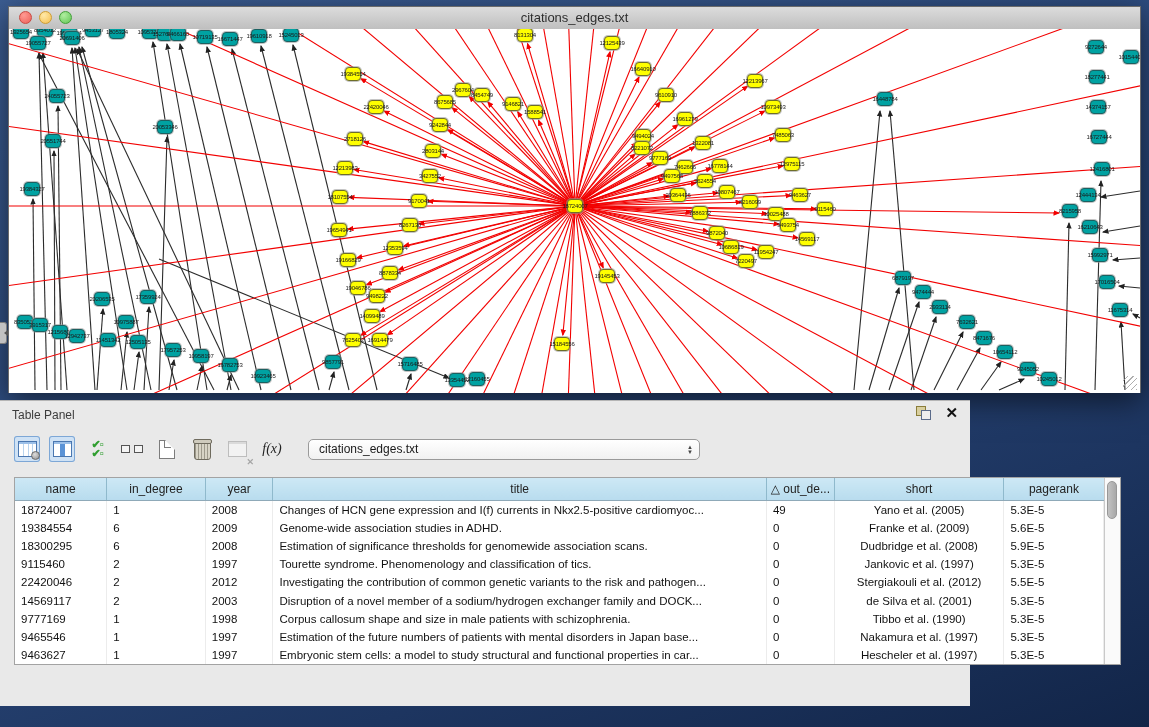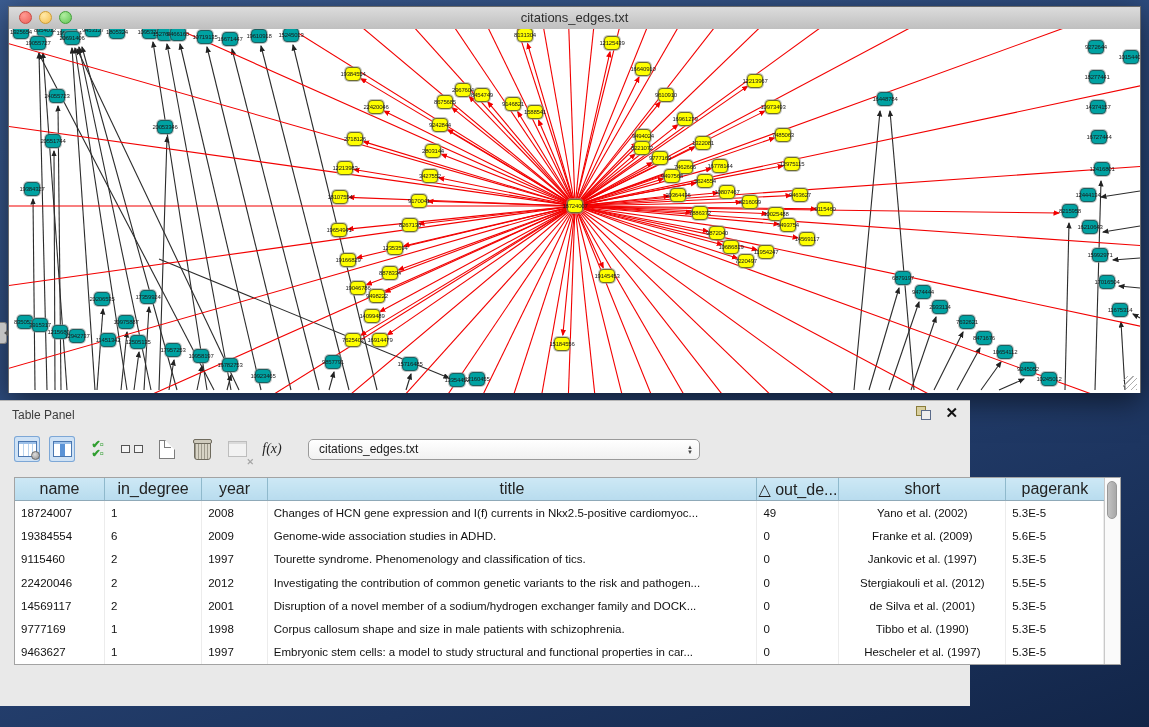--- a/index.html
+++ b/index.html
@@ -69,21 +69,21 @@
   .fx{font-size:14px;color:#222;font-family:"Liberation Serif",serif;font-style:italic;}
   .combo{margin-left:14px;width:392px;height:21px;background:linear-gradient(#fff,#f1f1f1);
     border:1px solid #9a9a9a;border-radius:5px;display:flex;align-items:center;padding:0 6px 0 10px;box-sizing:border-box;}
   .combo .cval{flex:1;font-size:12px;color:#1a1a1a;}
   .combo .arrows{display:flex;flex-direction:column;line-height:4px;font-size:6px;color:#444;gap:1px;}
   
   .table-wrap{position:relative;margin:8px 0 0 14px;width:1107px;height:188px;background:#fff;
     border:1px solid #a3a3a3;box-sizing:border-box;display:flex;}
   .dtable{flex:1;border-collapse:collapse;table-layout:fixed;}
   .dtable th{height:20px;background:linear-gradient(#cde8f5,#b8dcee);border-right:1px solid #8fb9cc;
-    border-bottom:1px solid #8fa9b8;font-size:16px;font-weight:normal;color:#222;overflow:hidden;white-space:nowrap;}
+    border-bottom:1px solid #8fa9b8;font-size:12px;font-weight:normal;color:#222;overflow:hidden;white-space:nowrap;}
   .dtable th:last-child{border-right:none;}
   .dtable td{height:16px;font-size:11.5px;color:#111;padding:0 0 0 6px;border-right:1px solid #ececec;
     overflow:hidden;white-space:nowrap;}
   .dtable td.ctr{text-align:center;padding:0;}
   .vscroll{width:15px;background:#fafafa;border-left:1px solid #c9c9c9;position:relative;}
   .vthumb{position:absolute;left:2px;top:3px;width:10px;height:38px;border-radius:6px;
     background:linear-gradient(90deg,#c2c2c2,#a8a8a8);border:1px solid #979797;box-sizing:border-box;}
   
   .tabs-row{margin-top:4px;display:flex;justify-content:center;}
   .seg-control{display:flex;border:1px solid #8f8f8f;border-radius:5px;overflow:hidden;height:20px;
@@ -694,69 +694,87 @@
               <th>pagerank</th>
             </tr>
           </thead>
         <tbody id="table-body">
             <tr>
               <td>18724007</td>
               <td>1</td>
               <td>2008</td>
               <td>Changes of HCN gene expression and I(f) currents in Nkx2.5-positive cardiomyoc...</td>
               <td>49</td>
-              <td class="ctr">Yano et al. (2002)</td>
+              <td class="ctr">Yano et al. (2005)</td>
               <td>5.3E-5</td>
             </tr>
             <tr>
               <td>19384554</td>
               <td>6</td>
               <td>2009</td>
               <td>Genome-wide association studies in ADHD.</td>
               <td>0</td>
               <td class="ctr">Franke et al. (2009)</td>
               <td>5.6E-5</td>
             </tr>
             <tr>
+              <td>18300295</td>
+              <td>6</td>
+              <td>2008</td>
+              <td>Estimation of significance thresholds for genomewide association scans.</td>
+              <td>0</td>
+              <td class="ctr">Dudbridge et al. (2008)</td>
+              <td>5.9E-5</td>
+            </tr>
+            <tr>
               <td>9115460</td>
               <td>2</td>
               <td>1997</td>
               <td>Tourette syndrome. Phenomenology and classification of tics.</td>
               <td>0</td>
               <td class="ctr">Jankovic et al. (1997)</td>
               <td>5.3E-5</td>
             </tr>
             <tr>
               <td>22420046</td>
               <td>2</td>
               <td>2012</td>
               <td>Investigating the contribution of common genetic variants to the risk and pathogen...</td>
               <td>0</td>
               <td class="ctr">Stergiakouli et al. (2012)</td>
               <td>5.5E-5</td>
             </tr>
             <tr>
               <td>14569117</td>
               <td>2</td>
-              <td>2001</td>
+              <td>2003</td>
               <td>Disruption of a novel member of a sodium/hydrogen exchanger family and DOCK...</td>
               <td>0</td>
               <td class="ctr">de Silva et al. (2001)</td>
               <td>5.3E-5</td>
             </tr>
             <tr>
               <td>9777169</td>
               <td>1</td>
               <td>1998</td>
               <td>Corpus callosum shape and size in male patients with schizophrenia.</td>
               <td>0</td>
               <td class="ctr">Tibbo et al. (1990)</td>
               <td>5.3E-5</td>
             </tr>
             <tr>
+              <td>9465546</td>
+              <td>1</td>
+              <td>1997</td>
+              <td>Estimation of the future numbers of patients with mental disorders in Japan base...</td>
+              <td>0</td>
+              <td class="ctr">Nakamura et al. (1997)</td>
+              <td>5.3E-5</td>
+            </tr>
+            <tr>
               <td>9463627</td>
               <td>1</td>
               <td>1997</td>
               <td>Embryonic stem cells: a model to study structural and functional properties in car...</td>
               <td>0</td>
               <td class="ctr">Hescheler et al. (1997)</td>
               <td>5.3E-5</td>
             </tr>
           </tbody>
       </table>

